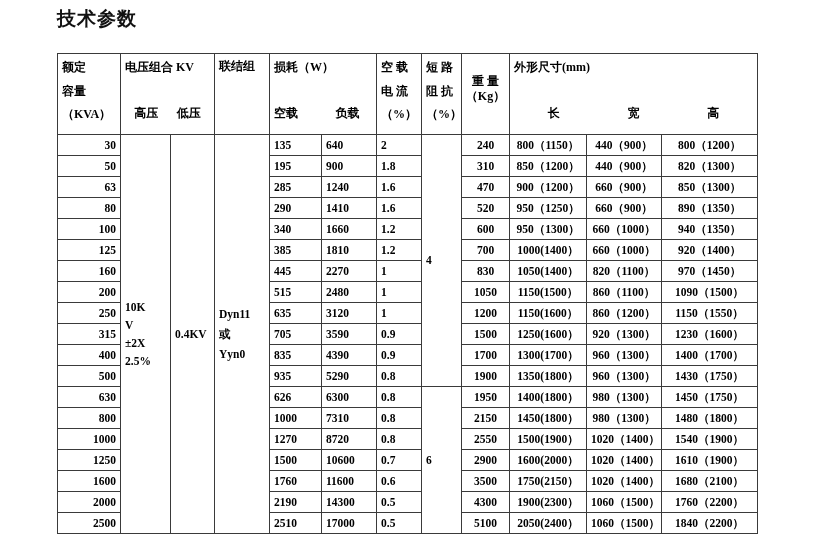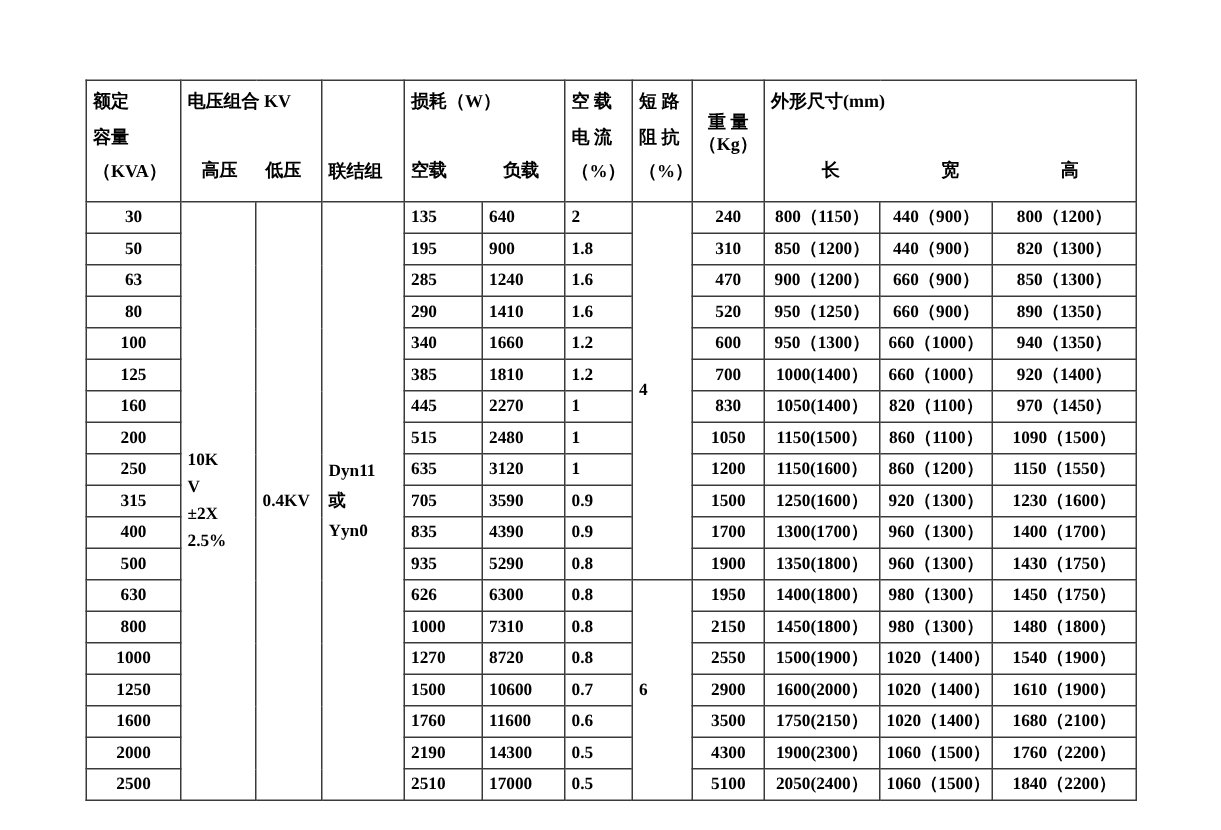--- a/index.html
+++ b/index.html
@@ -87,21 +87,21 @@
   }
   .th-kg {
     display: flex;
     flex-direction: column;
     height: 62px;
     justify-content: space-between;
     align-items: center;
     text-align: center;
     line-height: 17px;
   }
-  td.c-cap { text-align: center; padding-left: 6px; }
+  td.c-cap { text-align: right; padding-left: 6px; }
   td.c-merge {
     text-align: left;
     vertical-align: middle;
     padding-left: 8px;
     line-height: 17px;
   }
   td.c-merge-ctr {
     text-align: left;
     vertical-align: middle;
     padding-left: 8px;
@@ -121,20 +121,21 @@
   .w-wt   { width: 48px; }
   .w-len  { width: 77px; }
   .w-wid  { width: 75px; }
   .w-hgt  { width: 96px; }
 </style>
 </head>
 <body>
 
 <div id="page">
 
+  <div id="page-title">技术参数</div>
 
   <table id="spec-table">
     <colgroup>
       <col class="w-cap">
         <col class="w-hv">
         <col class="w-lv">
         <col class="w-conn">
       <col class="w-nl">
         <col class="w-ld">
         <col class="w-cur">
@@ -156,21 +157,21 @@
         <th colspan="2">
           <div class="th-center-bottom">
             <span class="th-line">电压组合 KV</span>
             <div class="th-sub-row">
               <span>高压</span>
               <span>低压</span>
             </div>
           </div>
         </th>
         <th>
-          <div class="th-center-bottom" style="justify-content:flex-end;">
+          <div class="th-center-bottom" style="justify-content:flex-start;font-family:Liberation Mono, monospace;">
             <span class="th-line">联结组</span>
           </div>
         </th>
         <th colspan="2">
           <div class="th-center-bottom">
             <span class="th-line">损耗（W）</span>
             <div class="th-sub-row" style="text-align:left;">
               <span style="text-align:left;">空载</span>
               <span style="text-align:center;">负载</span>
             </div>

